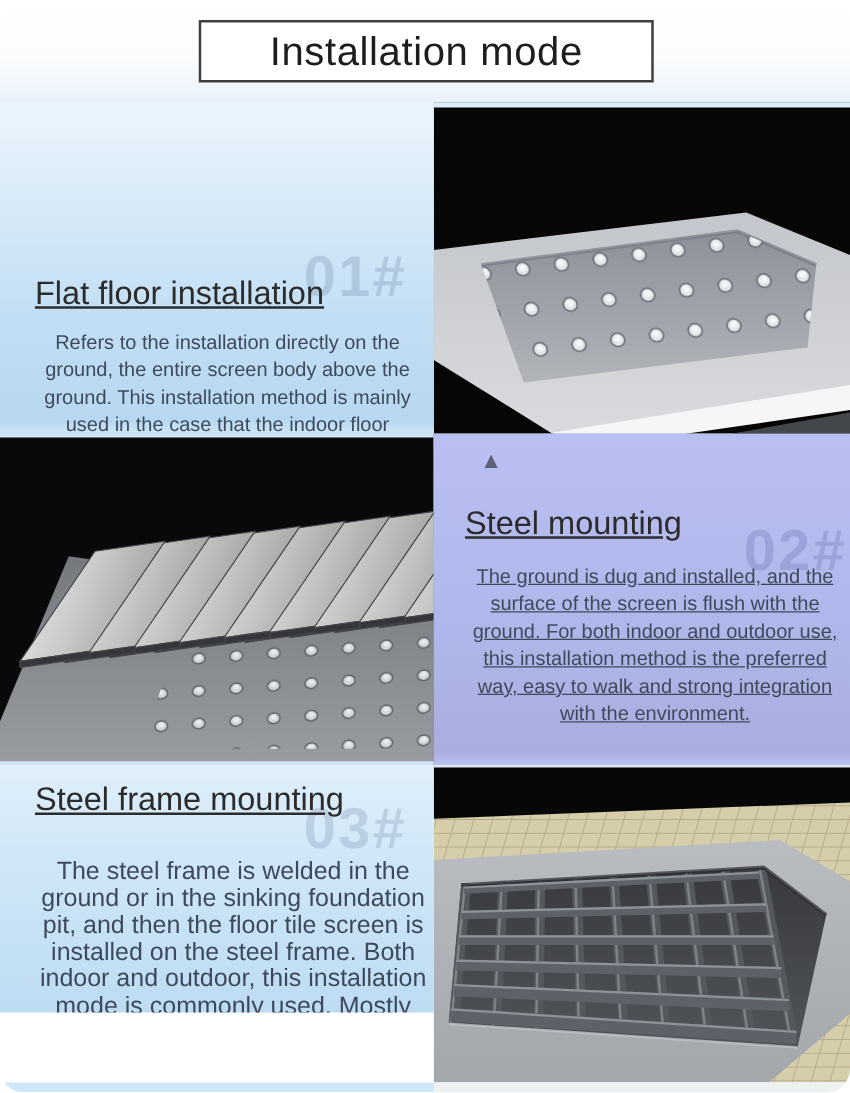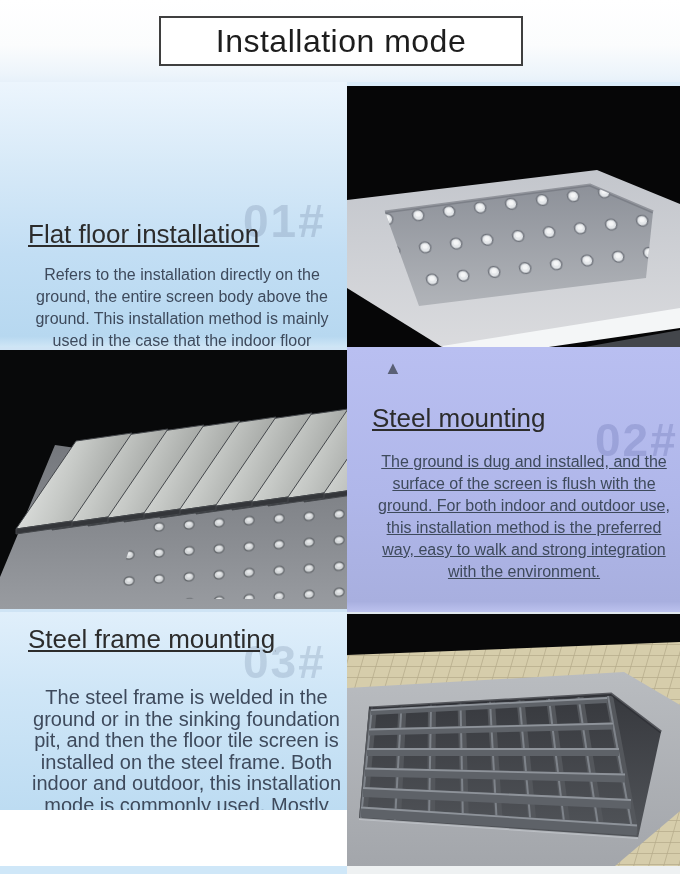--- a/index.html
+++ b/index.html
@@ -1,17 +1,17 @@
 <!DOCTYPE html>
 <html><head>
 <meta charset="utf-8">
 <style>
   html,body{margin:0;padding:0;background:#ffffff;}
   .page{position:relative;width:680px;height:874px;background:#ffffff;
-        font-family:"Liberation Sans",sans-serif;overflow:hidden;}
+        font-family:"Liberation Sans",sans-serif;overflow:hidden;border-radius:19px;}
 
   
   .header{position:absolute;top:0;left:0;width:680px;height:82px;
           background:linear-gradient(180deg,#ffffff 0%,#fbfcfd 55%,#eef5fb 88%,#e7f1fa 100%);}
   .title-box{position:absolute;left:159px;top:16px;width:360px;height:46px;
              border:2px solid #3f3f3f;background:#ffffff;
              display:flex;align-items:center;justify-content:center;}
   .title-text{font-size:32px;color:#1d1d1d;letter-spacing:.5px;white-space:nowrap;}
 
   

